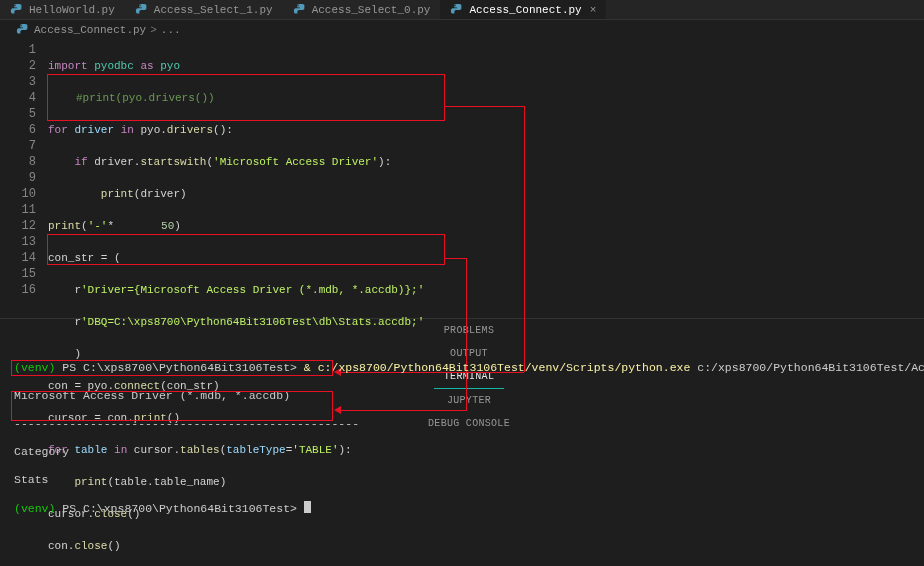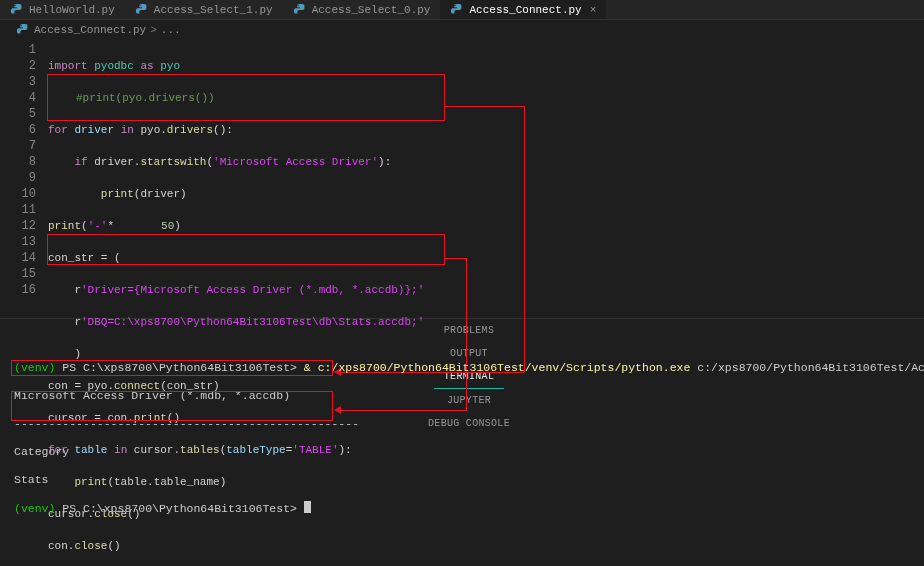--- a/index.html
+++ b/index.html
@@ -73,21 +73,21 @@
   font-size: 11px;
   line-height: 16px;
   white-space: pre;
   color: #d4d4d4;
   position: relative;
 }
 .code-line { height: 16px; }
 .kw { color: #c586c0; }
 .id { color: #9cdcfe; }
 .fn { color: #dcdcaa; }
-.str { color: #d946ef; }
+.str { color: #bef264; }
 .num { color: #b5cea8; margin-left: 47px; }
 .com { color: #6a9955; margin-left: 28px; }
 .mod { color: #4ec9b0; }
 .red-box1 {
   position: absolute;
   border: 1px solid #e81123;
   left: 47px; top: 34px; width: 398px; height: 47px;
   pointer-events: none;
 }
 .red-box2 {

